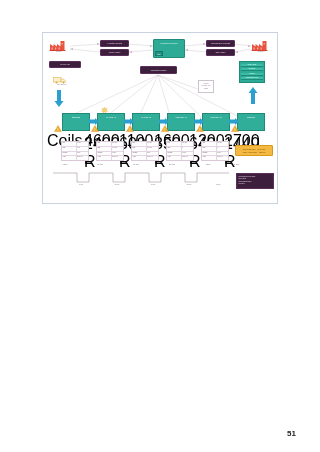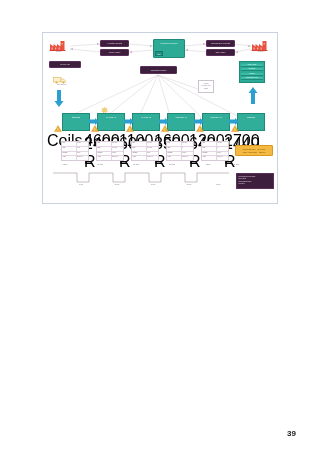--- a/index.html
+++ b/index.html
@@ -459,15 +459,15 @@
       <div class="nd sumbox" style="left:193px;top:140px;width:38px;height:16px;">
         <div>Production Lead Time</div>
         <div>23.6 days</div>
         <div>Processing Time</div>
         <div>188 sec</div>
       </div>
 
     </div>
   </div>
 
-  <div id="pageno">39</div>
+  <div id="pageno">51</div>
 
 </div>
 
 </body></html>

